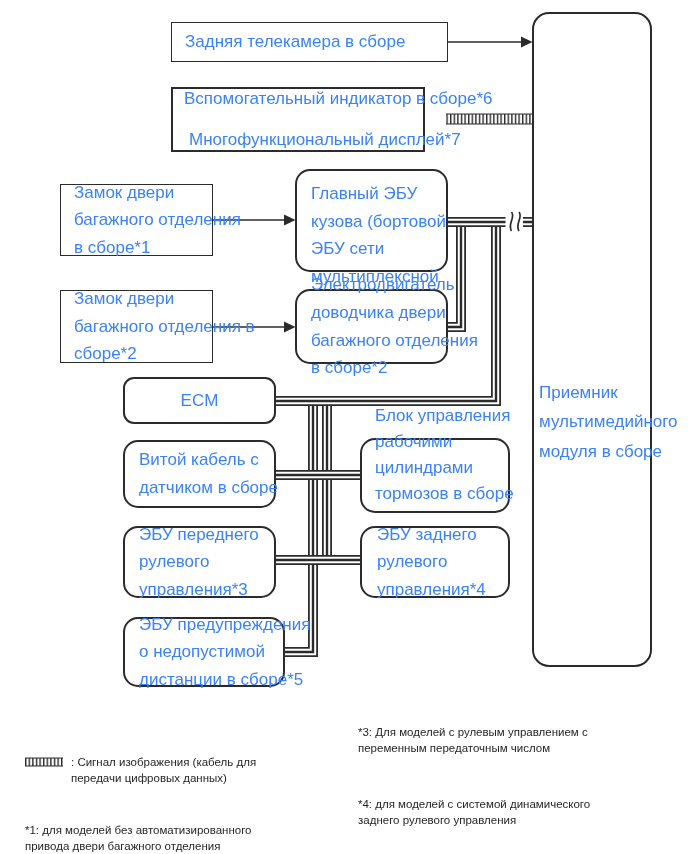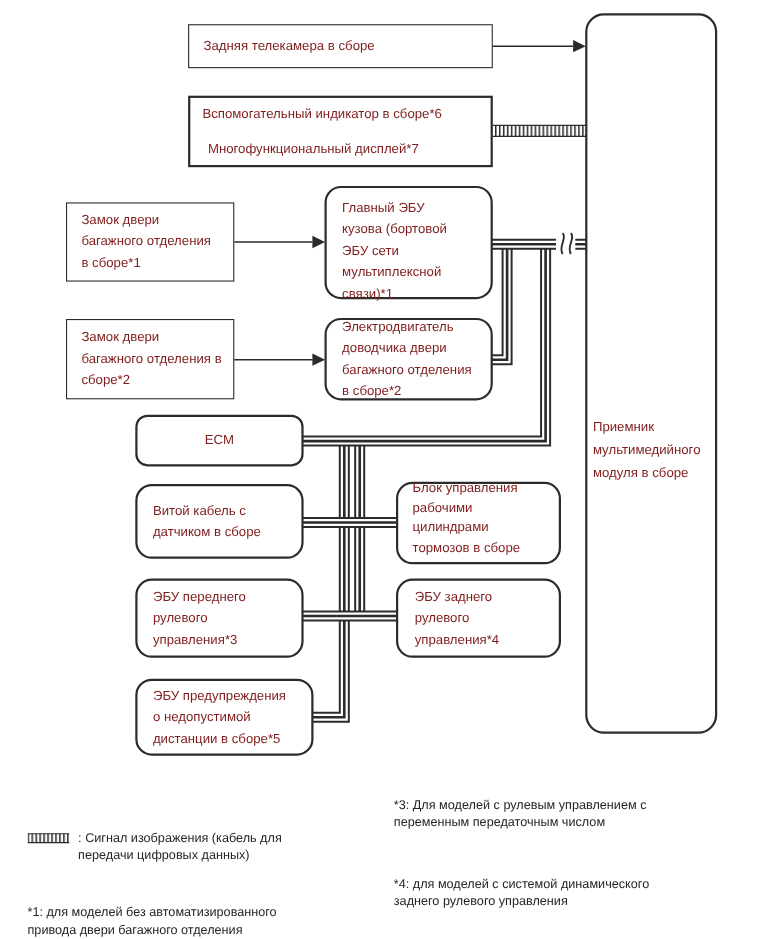--- a/index.html
+++ b/index.html
@@ -4,28 +4,28 @@
 <style>
   html,body{margin:0;padding:0;background:#ffffff;}
   .stage{
     position:relative;width:690px;height:854px;background:#ffffff;overflow:hidden;
     font-family:"Liberation Sans",sans-serif;color:#262626;
   }
   .wires{position:absolute;left:0;top:0;z-index:1;}
   .box{
     position:absolute;z-index:2;box-sizing:border-box;background:#ffffff;
     border:1.7px solid #2b2b2b;display:flex;align-items:center;
-    font-size:12px;line-height:1.62;white-space:pre;color:#7f1d1d;
+    font-size:17px;line-height:1.62;white-space:pre;color:#3b82f6;
     padding:4px 4px 4px 13px;
   }
   .rounded{border-radius:15px;border-width:2.3px;padding-left:14px;}
   .lbl{display:block;}
   
   #box-rear-camera{left:171px;top:22px;width:277px;height:40px;border-width:1.5px;}
-  #box-aux-indicator{left:171px;top:87px;width:277px;height:65px;border-width:2.5px;
+  #box-aux-indicator{left:171px;top:87px;width:254px;height:65px;border-width:2.5px;
     flex-direction:column;align-items:flex-start;justify-content:center;row-gap:13px;padding-left:11px;}
   #box-aux-indicator .line2{padding-left:5px;}
   #box-trunk-lock-1{left:60px;top:184px;width:153px;height:72px;}
   #box-trunk-lock-2{left:60px;top:290px;width:153px;height:73px;}
   #box-main-ecu{left:295px;top:169px;width:153px;height:103px;align-items:flex-start;padding-top:9px;}
   #box-door-motor{left:295px;top:289px;width:153px;height:75px;}
   #box-ecm{left:123px;top:377px;width:153px;height:47px;justify-content:center;padding-left:4px;border-radius:11px;}
   #box-spiral-cable{left:123px;top:440px;width:153px;height:68px;}
   #box-brake-ctrl{left:360px;top:438px;width:150px;height:75px;line-height:1.53;padding-left:13px;align-items:flex-end;}
   #box-front-steering{left:123px;top:526px;width:153px;height:72px;}

